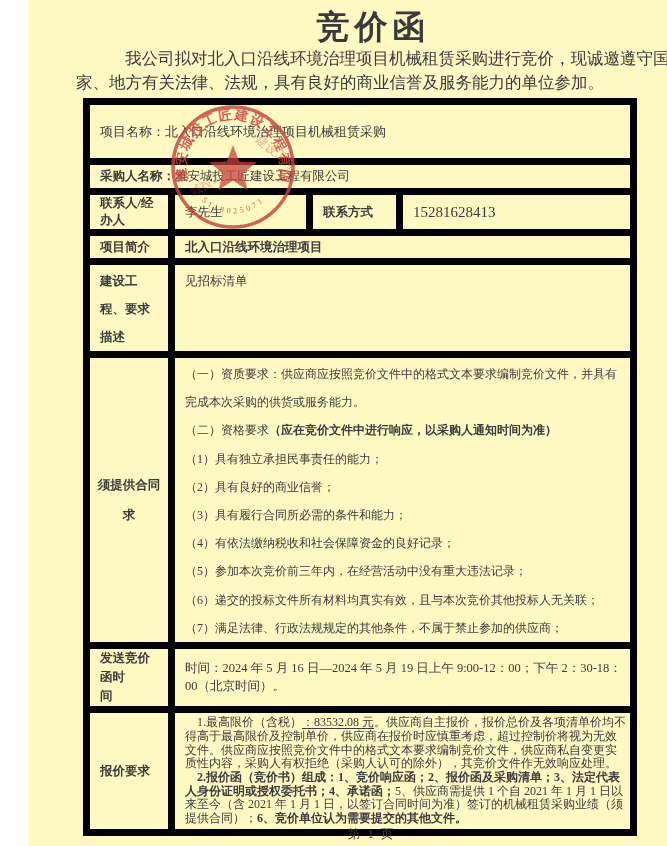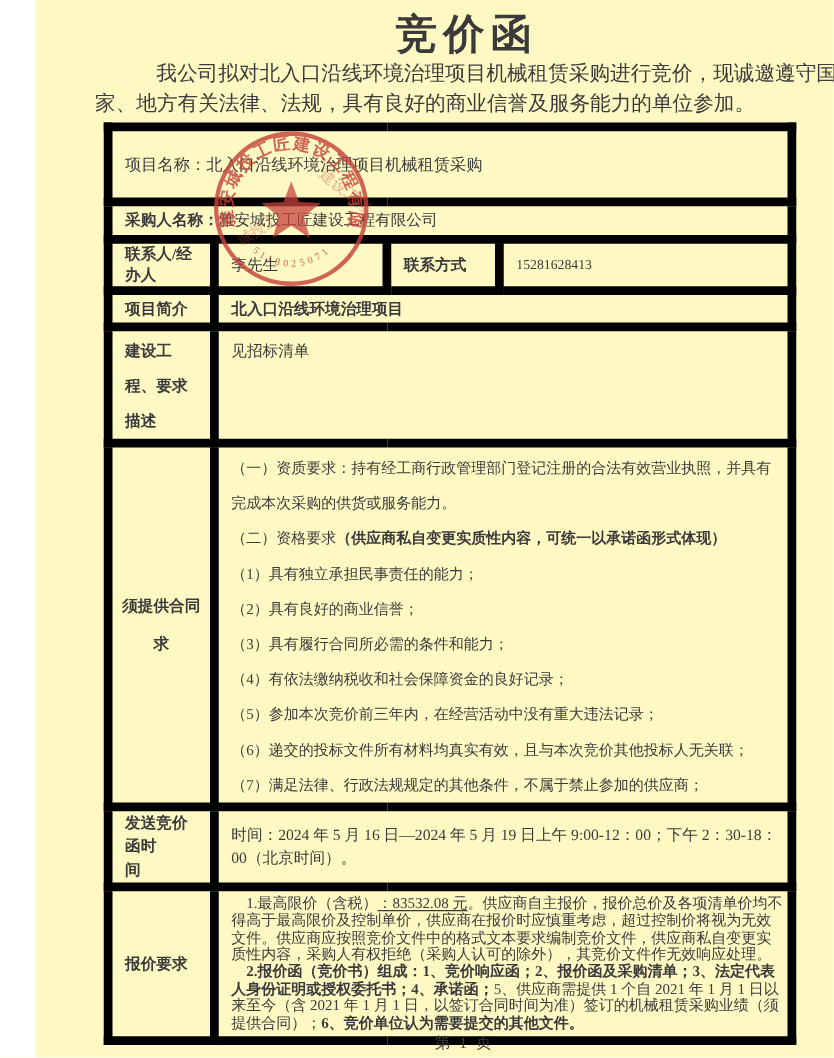--- a/index.html
+++ b/index.html
@@ -74,41 +74,41 @@
     </tr>
     <tr class="r2" style="height:30px">
       <td colspan="4">
         <b>采购人名称：</b><span>雅安城投工匠建设工程有限公司</span>
       </td>
     </tr>
     <tr class="r3" style="height:29px">
       <td class="lab">联系人/经办人</td>
       <td>李先生</td>
       <td class="lab">联系方式</td>
-      <td style="font-size:11px">15281628413</td>
+      <td style="font-size:15px">15281628413</td>
     </tr>
     <tr class="r4" style="height:29px">
       <td class="lab">项目简介</td>
       <td colspan="3" style="font-weight:700">北入口沿线环境治理项目</td>
     </tr>
     <tr class="r5" style="height:56px">
       <td class="lab lab-cell">
         <span>建设工程、要求</span><br>
         <span>描述</span>
       </td>
       <td colspan="3" class="val-cell">见招标清单</td>
     </tr>
     <tr class="r7" style="height:284px">
       <td class="lab lab-cell">
         <span>须提供合同</span><br>
         <span>求</span>
       </td>
       <td colspan="3" class="val-cell">
-        <div><span>（一）资质要求：持有经工商行政管理部门登记注册的合法有效营业执照，并具有完成本次采购的供货或服务能力。</span><b></b></div>
-        <div><span>（二）资格要求</span><b>（供应商私自变更实质性内容，可统一以承诺函形式体现）</b></div>
+        <div><span>（一）资质要求：供应商应按照竞价文件中的格式文本要求编制竞价文件，并具有完成本次采购的供货或服务能力。</span><b></b></div>
+        <div><span>（二）资格要求</span><b>（应在竞价文件中进行响应，以采购人通知时间为准）</b></div>
         <div><span>（1）具有独立承担民事责任的能力；</span><b></b></div>
         <div><span>（2）具有良好的商业信誉；</span><b></b></div>
         <div><span>（3）具有履行合同所必需的条件和能力；</span><b></b></div>
         <div><span>（4）有依法缴纳税收和社会保障资金的良好记录；</span><b></b></div>
         <div><span>（5）参加本次竞价前三年内，在经营活动中没有重大违法记录；</span><b></b></div>
         <div><span>（6）递交的投标文件所有材料均真实有效，且与本次竞价其他投标人无关联；</span><b></b></div>
         <div><span>（7）满足法律、行政法规规定的其他条件，不属于禁止参加的供应商；</span><b></b></div>
       </td>
     </tr>
     <tr class="r8" style="height:44px">

